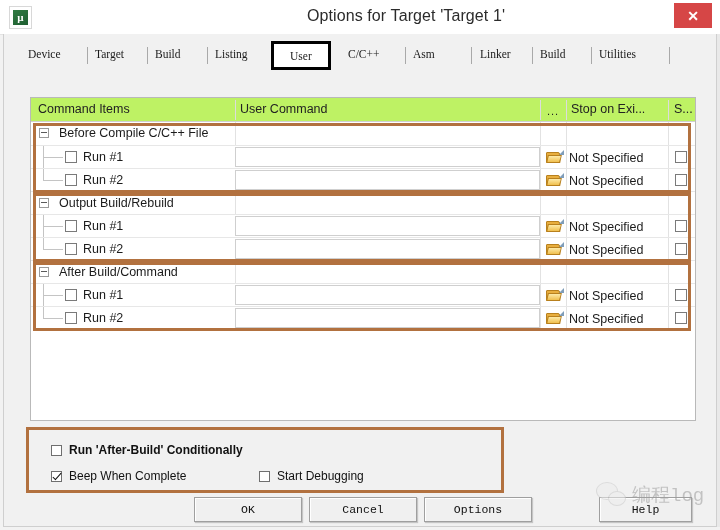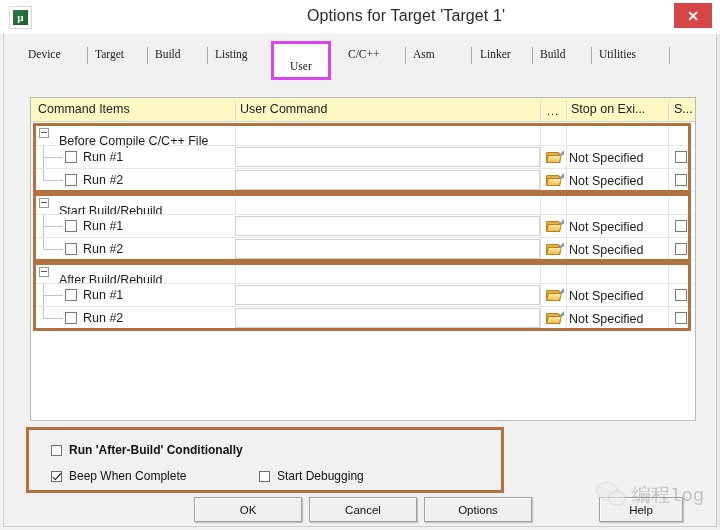--- a/index.html
+++ b/index.html
@@ -101,41 +101,41 @@
     cursor: pointer;
   }
   .tab-sep {
     position: absolute;
     top: 2px;
     width: 1px; height: 17px;
     background: #a9a9a9;
   }
   .tab.selected {
     background: #ffffff;
-    border: 3px solid #d946ef;
-    padding: 16px 16px 5px 16px;
+    border: 3px solid #000000;
+    padding: 6px 16px 5px 16px;
     top: -4px;
     z-index: 3;
     text-align: center;
   }
 
   
   .table-panel {
     position: absolute;
     left: 26px; top: 63px;
     width: 666px; height: 324px;
     background: #ffffff;
     border: 1px solid #b9b9b9;
     box-sizing: border-box;
   }
   .table-header {
     position: absolute;
     left: 0; top: 0;
     width: 100%; height: 24px;
-    background: #fef9c3;
+    background: #bef264;
     border-bottom: 1px solid #d0d0d0;
     box-sizing: border-box;
   }
   .th {
     position: absolute;
     top: 4px;
     font-size: 12.5px;
     color: #222;
     white-space: nowrap;
   }
@@ -198,21 +198,20 @@
     left: 1px; top: 3px;
     width: 6px; height: 1px;
     background: #5a5a5a;
   }
   .group-text {
     position: absolute;
     left: 28px; top: 4px;
     font-size: 12.5px;
     color: #1b1b1b;
     white-space: nowrap;
-    margin-top: 8px;
   }
 
   .tree-vline {
     position: absolute;
     left: 12px; top: 0;
     width: 1px; height: 100%;
     background: #c4c4c4;
   }
   .tree-vline.half { height: 12px; }
   .tree-hline {
@@ -335,21 +334,21 @@
   }
 
   
   .btn {
     position: absolute;
     height: 25px;
     background: #f0f0f0;
     border: 1px solid #9f9f9f;
     box-shadow: inset 1px 1px 0 #ffffff, 1px 1px 1px rgba(0,0,0,.18);
     display: flex; align-items: center; justify-content: center;
-    font-family: Liberation Sans, sans-serif;
+    font-family: Liberation Mono, monospace;
     font-size: 11.5px;
     color: #111;
     cursor: pointer;
     box-sizing: border-box;
   }
 
   
   .watermark {
     position: absolute;
     left: 592px; top: 476px;
@@ -487,21 +486,21 @@
           <div class="notspec">Not Specified</div>
           <div class="chk stop-chk"></div>
           <div class="col-div" style="left:509px"></div>
           <div class="col-div" style="left:535px"></div>
           <div class="col-div" style="left:637px"></div>
         </div>
 
         <div class="row">
           <div class="cell-label">
             <div class="expander"></div>
-            <div class="group-text">Start Build/Rebuild</div>
+            <div class="group-text">Output Build/Rebuild</div>
           </div>
           <div class="col-div" style="left:204px"></div>
           <div class="col-div" style="left:509px"></div>
           <div class="col-div" style="left:535px"></div>
           <div class="col-div" style="left:637px"></div>
         </div>
 
         <div class="row">
           <div class="cell-label">
             <div class="tree-vline"></div>
@@ -542,21 +541,21 @@
           <div class="notspec">Not Specified</div>
           <div class="chk stop-chk"></div>
           <div class="col-div" style="left:509px"></div>
           <div class="col-div" style="left:535px"></div>
           <div class="col-div" style="left:637px"></div>
         </div>
 
         <div class="row">
           <div class="cell-label">
             <div class="expander"></div>
-            <div class="group-text">After Build/Rebuild</div>
+            <div class="group-text">After Build/Command</div>
           </div>
           <div class="col-div" style="left:204px"></div>
           <div class="col-div" style="left:509px"></div>
           <div class="col-div" style="left:535px"></div>
           <div class="col-div" style="left:637px"></div>
         </div>
 
         <div class="row">
           <div class="cell-label">
             <div class="tree-vline"></div>
@@ -619,21 +618,21 @@
       </div>
       <div class="opt-row" style="left:230px; top:39px;">
         <span class="opt-chk"></span>
         <span>Start Debugging</span>
       </div>
     </div>
 
     <div class="btn" style="left:190px; top:463px; width:108px;">OK</div>
     <div class="btn" style="left:305px; top:463px; width:108px;">Cancel</div>
     <div class="btn" style="left:420px; top:463px; width:108px;">Options</div>
-    <div class="btn" style="left:595px; top:463px; width:84px;">Help</div>
+    <div class="btn" style="left:595px; top:463px; width:93px;">Help</div>
 
   </div>
 
   <div class="watermark">
     <div class="wm-bubble wm-b1"></div>
     <div class="wm-bubble wm-b2"></div>
     <div class="wm-text">编程log</div>
   </div>
 
 </div>

